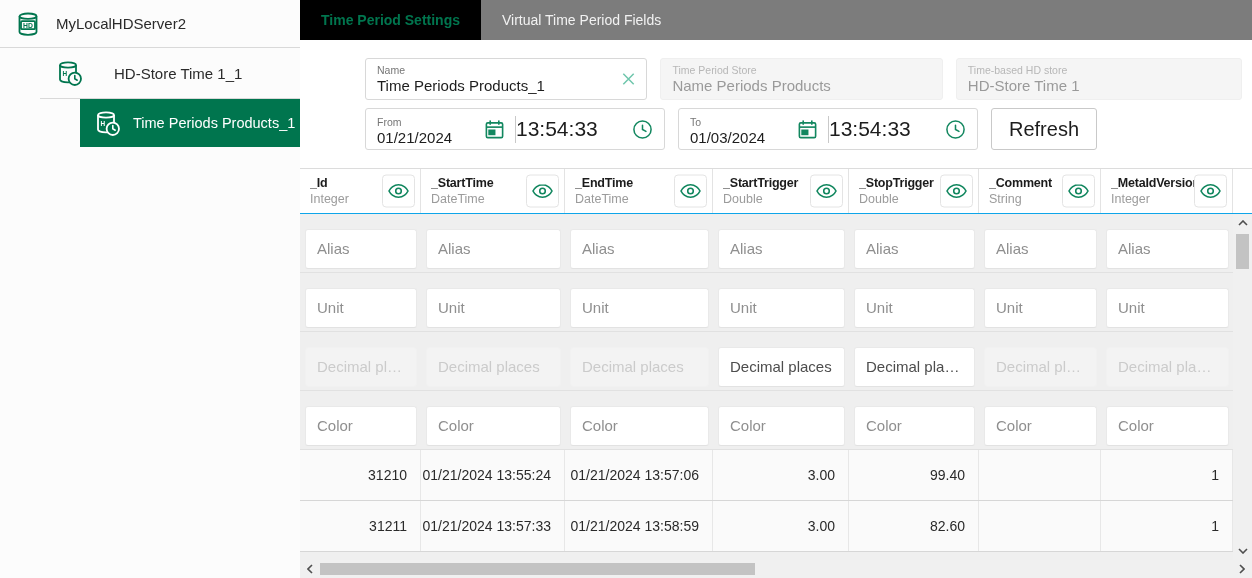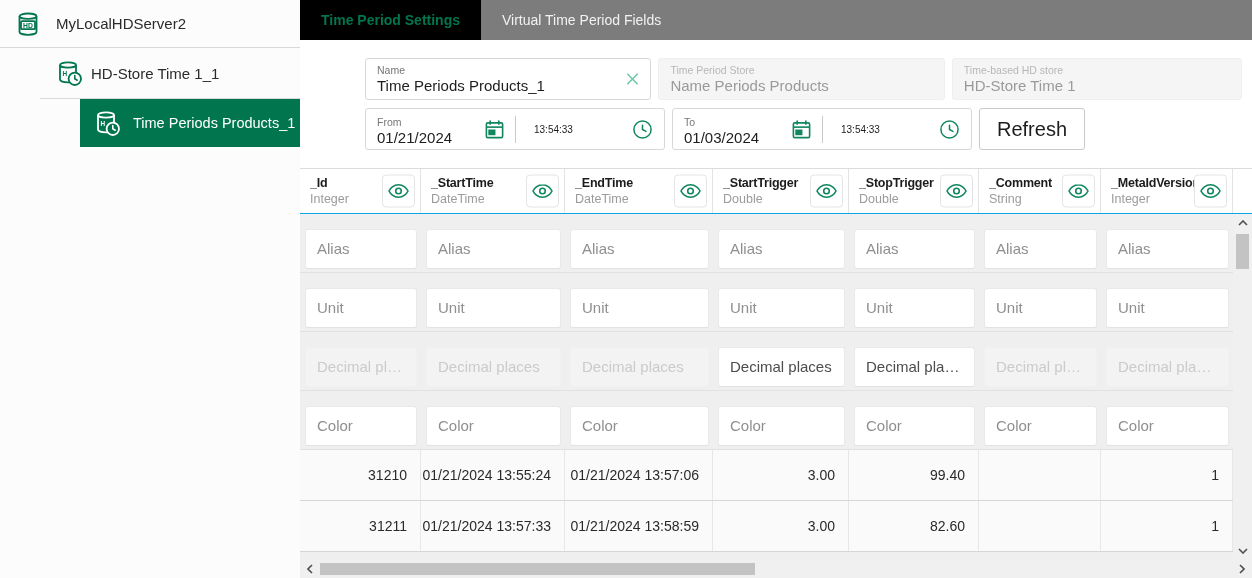--- a/index.html
+++ b/index.html
@@ -9,55 +9,55 @@
     --clear-teal:#6FC6AC;
   }
   *{margin:0;padding:0;box-sizing:border-box;font-family:"Liberation Sans",sans-serif;}
   body{background:#e8e8e8;}
   .app{width:1252px;height:578px;background:#fff;display:flex;overflow:hidden;position:relative;}
 
   
   .sidebar{width:300px;flex:none;background:#fcfcfc;}
   .tree-row{display:flex;align-items:center;cursor:pointer;color:#2b2b2b;font-size:15px;}
   .server-row{height:48px;padding-left:15px;gap:15px;border-bottom:1px solid #d9d9d9;}
-  .store-row{height:50px;padding-left:56px;gap:8px;}
+  .store-row{height:50px;padding-left:56px;gap:31px;}
   .sep-indent{border-bottom:1px solid #d9d9d9;margin-left:40px;}
   .tp-row{height:48px;margin-left:80px;background:var(--accent-green);color:#fff;padding-left:14px;gap:12px;font-size:14.5px;}
   .tree-icon{flex:none;display:flex;}
   .server-row .tree-icon,.store-row .tree-icon{color:var(--accent-green);}
   .tp-row .tree-icon{color:#fff;}
   .tp-row svg{--clockbg:var(--accent-green);}
   .store-row svg,.server-row svg{--clockbg:#fcfcfc;}
 
   
   .main{flex:1;display:flex;flex-direction:column;min-width:0;}
   .tabbar{height:40px;flex:none;background:var(--tabbar-gray);display:flex;}
   .tab{display:flex;align-items:center;padding:0 21px;font-size:14px;cursor:pointer;white-space:nowrap;}
   .tab.active{background:#000000;color:var(--accent-green);font-weight:700;}
   .tab.inactive{color:#f2f2f2;}
 
   
   .form{flex:none;background:#fff;padding:18px 10px 18px 18px;}
-  .form-row{display:flex;gap:7px;padding-left:47px;}
+  .form-row{display:flex;gap:13px;padding-left:47px;}
   .form-row + .form-row{margin-top:8px;}
   .fieldbox{width:300px;height:42px;border:1px solid #d8d8d8;border-radius:3px;background:#fff;padding:5px 10px 0 11px;position:relative;}
   .fieldbox.wide{width:304px;}
   .flabel{display:block;font-size:10.5px;color:#767676;line-height:1.15;}
   .fvalue{display:block;font-size:15px;color:#1d1d1d;line-height:1.3;white-space:nowrap;overflow:hidden;}
   .fieldbox.disabled{background:#f5f5f5;border-color:#efefef;}
   .fieldbox.disabled .flabel{color:#b7b7b7;}
   .fieldbox.disabled .fvalue{color:#9a9a9a;}
   .name-input{border:none;outline:none;background:transparent;font-size:15px;color:#1d1d1d;width:calc(100% - 26px);padding:0;line-height:1.3;}
   .clear-btn{position:absolute;right:7px;top:50%;transform:translateY(-50%);border:none;background:none;cursor:pointer;display:flex;padding:2px;}
 
   .dtbox{width:300px;height:42px;border:1px solid #d8d8d8;border-radius:3px;background:#fff;display:flex;align-items:center;cursor:pointer;}
   .dt-left{padding:5px 0 0 11px;width:118px;}
   .icon-btn{border:none;background:none;cursor:pointer;display:flex;padding:0;flex:none;}
   .vdiv{width:1px;height:27px;background:#c9c9c9;margin:0 0 0 10px;flex:none;}
-  .dt-time{margin-left:18px;font-size:10px;color:#1d1d1d;}
+  .dt-time{font-size:21px;color:#1d1d1d;}
   .dt-clock{margin-left:auto;margin-right:11px;}
   .refresh-btn{height:42px;padding:0 17px;border:1px solid #c9c9c9;border-radius:3px;background:#fff;font-size:20px;color:#1d1d1d;cursor:pointer;}
 
   
   .table-wrap{flex:1;display:flex;flex-direction:column;min-height:0;}
   .table-header{height:46px;flex:none;display:flex;background:#fff;border-top:1px solid #dcdcdc;border-bottom:1px solid #0ea5e9;}
   .header-cell{position:relative;display:flex;align-items:center;padding-left:10px;border-right:1px solid #e3e3e3;flex:none;}
   .header-fill{flex:1;}
   .col-texts{overflow:hidden;padding-right:38px;}
   .col-name{display:block;font-weight:700;font-size:12.5px;letter-spacing:-0.2px;color:#1c1c1c;white-space:nowrap;}

